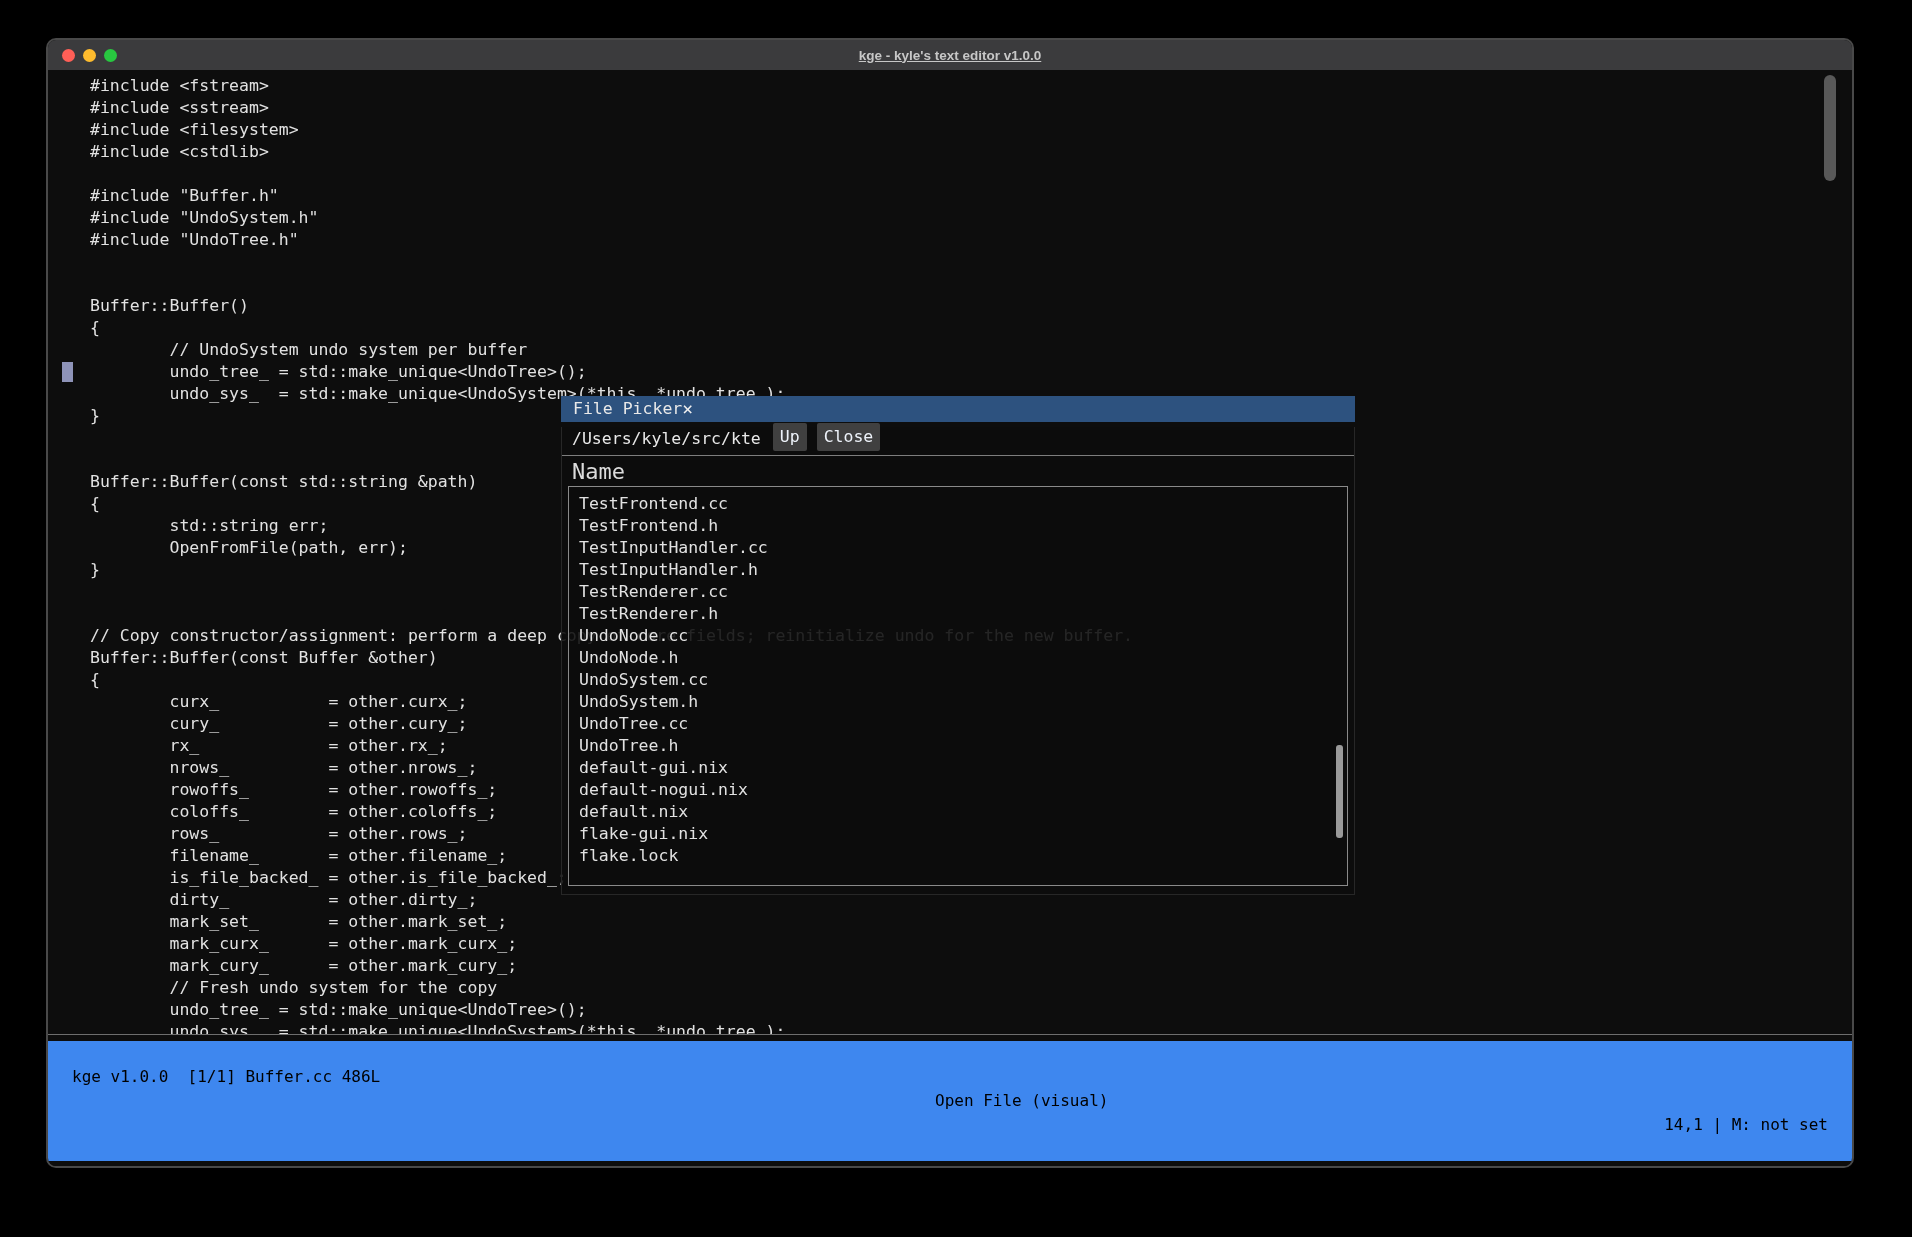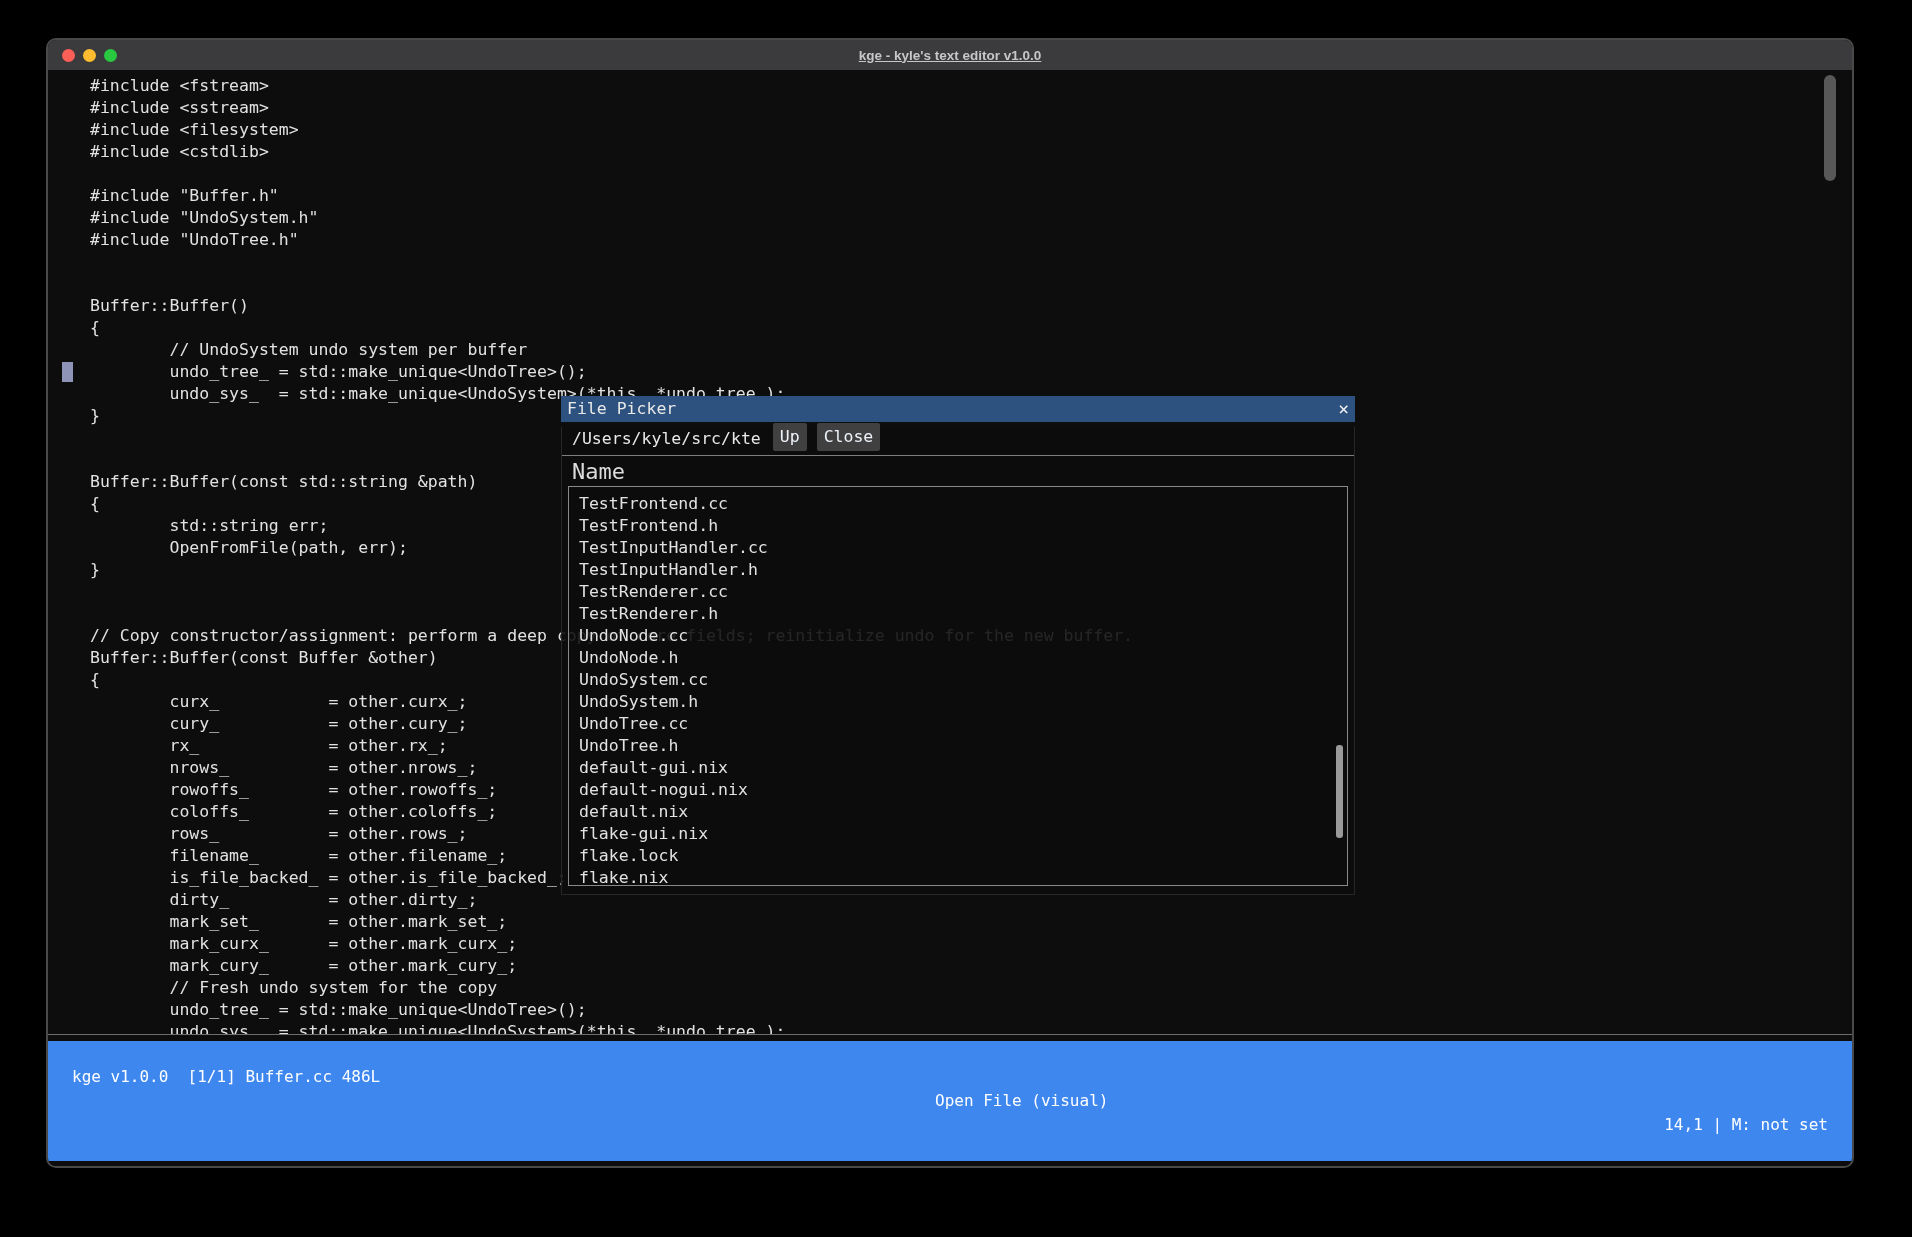--- a/index.html
+++ b/index.html
@@ -40,36 +40,36 @@
   }
   .editor-scrollbar {
     position:absolute; top:5px; right:16px; width:12px; height:106px;
     background:#585858; border-radius:6px;
   }
 
   
   .status-sep { flex:0 0 1px; background:#6e6e6e; }
   .status-gap-top { flex:0 0 6px; background:#0d0d0d; }
   .statusbar {
-    flex:0 0 24px; background:#3e87ef; color:#ffffff;
+    flex:0 0 24px; background:#3e87ef; color:#000000;
     font-size:16px; line-height:24px; position:relative; white-space:pre;text-align:right;
   }
   .statusbar .sb-left  { position:absolute; left:24px; }
   .statusbar .sb-center{ position:absolute; left:887px; }
   .statusbar .sb-right { position:absolute; right:24px; }
   .status-gap-bottom { flex:0 0 5px; background:#0d0d0d; }
 
   
   .dialog {
     position:absolute; left:513px; top:326px; width:794px; height:494px;
     z-index:5;
   }
   .dlg-titlebar {
     height:26px; background:#2d527f; color:#e9e9e9; font-size:16.5px;
-    line-height:26px; padding:0 6px; display:flex; justify-content:space-between;
+    line-height:26px; padding:0 12px; display:flex; 
   }
   .dlg-close { color:#f0f0f0; font-size:18px; line-height:26px; cursor:default; }
   .dlg-body {
     height:468px; background:rgba(12,12,12,0.885);
     border:1px solid #272727; border-top:none; position:relative;
   }
   .fp-pathrow {
     margin:5px 0 0 10px; height:24px; line-height:24px;
     display:flex; align-items:flex-end; font-size:16.5px; color:#e9e9e9;
   }
@@ -184,21 +184,20 @@
               <div class="fp-item">UndoNode.h</div>
               <div class="fp-item">UndoSystem.cc</div>
               <div class="fp-item">UndoSystem.h</div>
               <div class="fp-item">UndoTree.cc</div>
               <div class="fp-item">UndoTree.h</div>
               <div class="fp-item">default-gui.nix</div>
               <div class="fp-item">default-nogui.nix</div>
               <div class="fp-item">default.nix</div>
               <div class="fp-item">flake-gui.nix</div>
               <div class="fp-item">flake.lock</div>
-              <div class="fp-item">flake.nix</div>
             </div>
           <div class="fp-scrollbar"></div>
         </div>
       </div>
     </div>
   </div>
 
   <div class="status-sep"></div>
   <div class="status-gap-top"></div>
   <div class="statusbar">

